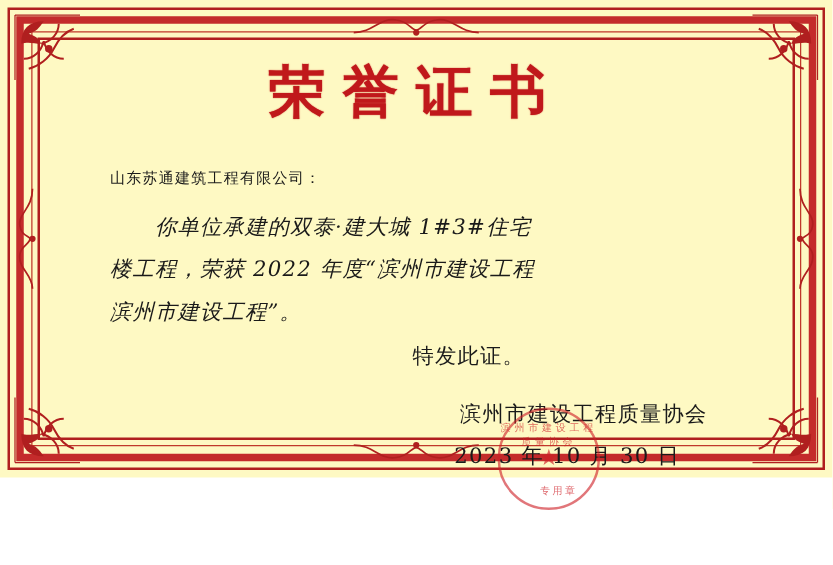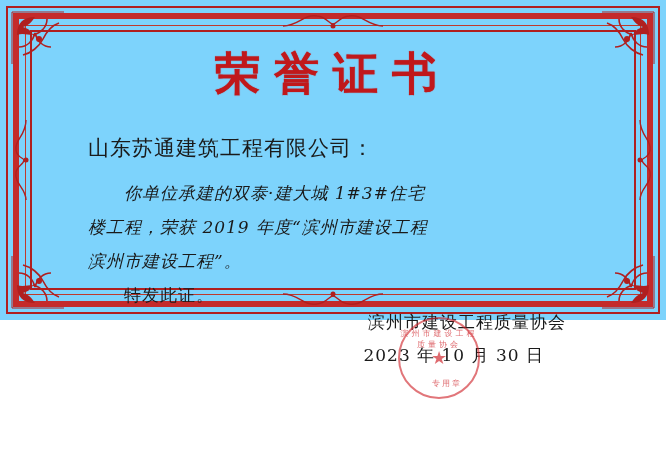--- a/index.html
+++ b/index.html
@@ -10,22 +10,22 @@
   body {
     width: 666px;
     height: 452px;
     overflow: hidden;
     font-family: "DejaVu Serif", "Liberation Serif", serif;
   }
 
   #certificate {
     position: relative;
     width: 666px;
-    height: 320px;
-    background: #7dd3fc;
+    height: 382px;
+    background: #fef9c3;
     box-sizing: border-box;
   }
 
   
   .border-outer {
     position: absolute;
     left: 6px; top: 6px; right: 6px; bottom: 6px;
     border: 2px solid #b01f1f;
     box-sizing: border-box;
   }
@@ -88,21 +88,21 @@
     letter-spacing: 14px;
     font-weight: bold;
     font-family: "DejaVu Serif", "Liberation Serif", serif;
     margin-top: 10px;
     text-shadow: 0 0 1px #c0181b;
   }
 
   .salutation {
     margin-top: 30px;
     margin-left: 48px;
-    font-size: 21px;
+    font-size: 12px;
     color: #1a1a1a;
     letter-spacing: 1px;
   }
 
   .body-text {
     margin-top: 14px;
     margin-left: 48px;
     margin-right: 40px;
     font-size: 17px;
     color: #1a1a1a;
@@ -112,25 +112,26 @@
     font-style: italic;
   }
   .body-text .indent { display: inline-block; width: 36px; }
 
   .closing {
     margin-top: 6px;
     margin-left: 48px;
     font-size: 17px;
     color: #1a1a1a;
     letter-spacing: 1px;
+    text-align: center;
   }
   .closing .indent { display: inline-block; width: 36px; }
 
   .signature {
-    margin-top: 4px;
+    margin-top: 24px;
     text-align: right;
     margin-right: 60px;
     position: relative;
   }
   .sig-org {
     font-size: 17px;
     color: #1a1a1a;
     letter-spacing: 1px;
   }
   .sig-date {
@@ -256,21 +257,21 @@
   </div>
 
   <div class="content">
 
     <div class="cert-title">荣誉证书</div>
 
     <div class="salutation">山东苏通建筑工程有限公司：</div>
 
     <div class="body-text">
       <span class="indent"></span><span>你单位承建的双泰·建大城 1#3#住宅</span><br>
-      <span>楼工程，荣获 2019 年度“滨州市建设工程</span><br>
+      <span>楼工程，荣获 2022 年度“滨州市建设工程</span><br>
       <span>滨州市建设工程”。</span>
     </div>
 
     <div class="closing">
       <span class="indent"></span><span>特发此证。</span>
     </div>
 
     <div class="signature">
       <div class="sig-org">滨州市建设工程质量协会</div>
       <div class="sig-date">2023 年 10 月 30 日</div>

